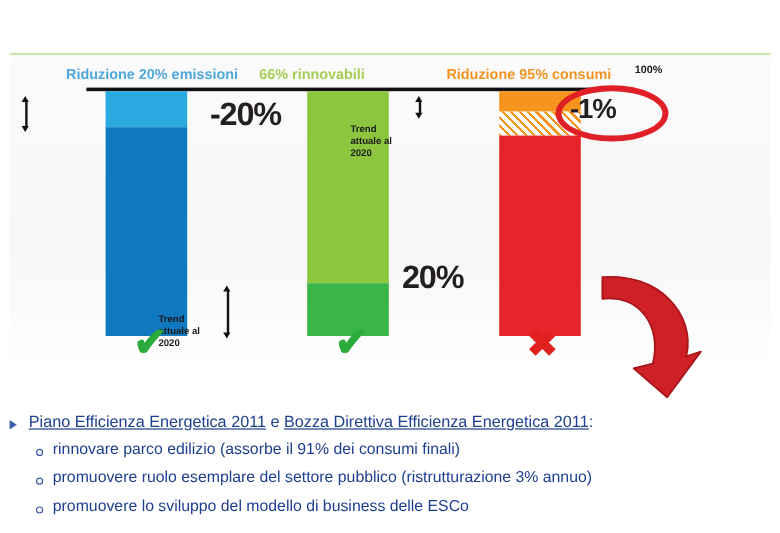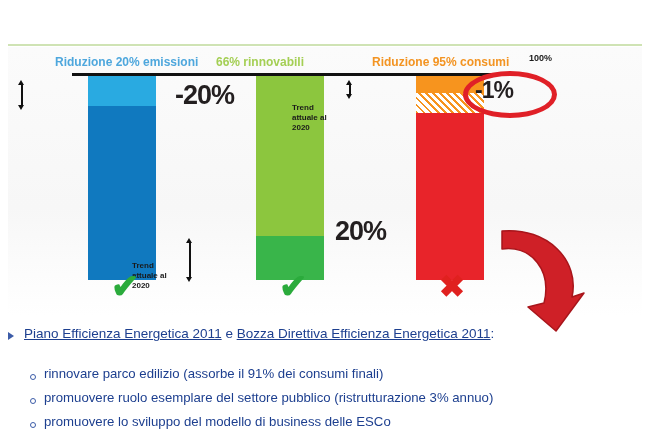--- a/index.html
+++ b/index.html
@@ -79,21 +79,21 @@
   #pct3-ellipse{position:absolute;left:455px;top:24px;width:84px;height:37px;border:5px solid #e02027;border-radius:50%;z-index:2;}
   
   .mark{position:absolute;font-size:34px;font-weight:bold;line-height:1;}
   #mark1{left:103px;top:222px;color:#2bab3c;}
   #mark2{left:271px;top:222px;color:#2bab3c;}
   #mark3{left:431px;top:224px;color:#e0211f;font-size:31px;}
   
   #curved-arrow{position:absolute;left:476px;top:172px;width:110px;height:120px;}
   
   #bullets{position:absolute;left:0;top:320px;width:650px;}
-  #bullet-main{position:absolute;left:8px;top:6px;width:634px;height:20px;}
+  #bullet-main{position:absolute;left:8px;top:24px;width:634px;height:20px;}
   #bullet-main .tri{
     position:absolute;left:0;top:6px;width:0;height:0;
     border-top:4px solid transparent;border-bottom:4px solid transparent;border-left:6px solid #3c5ca8;
   }
   #bullet-main .txt{
     position:absolute;left:16px;top:0;font-size:13.5px;color:#1d3f8f;white-space:nowrap;
   }
   #bullet-main .txt u{text-decoration:underline;}
   .subbul{position:absolute;left:30px;height:21px;}
   .subbul .dot{

